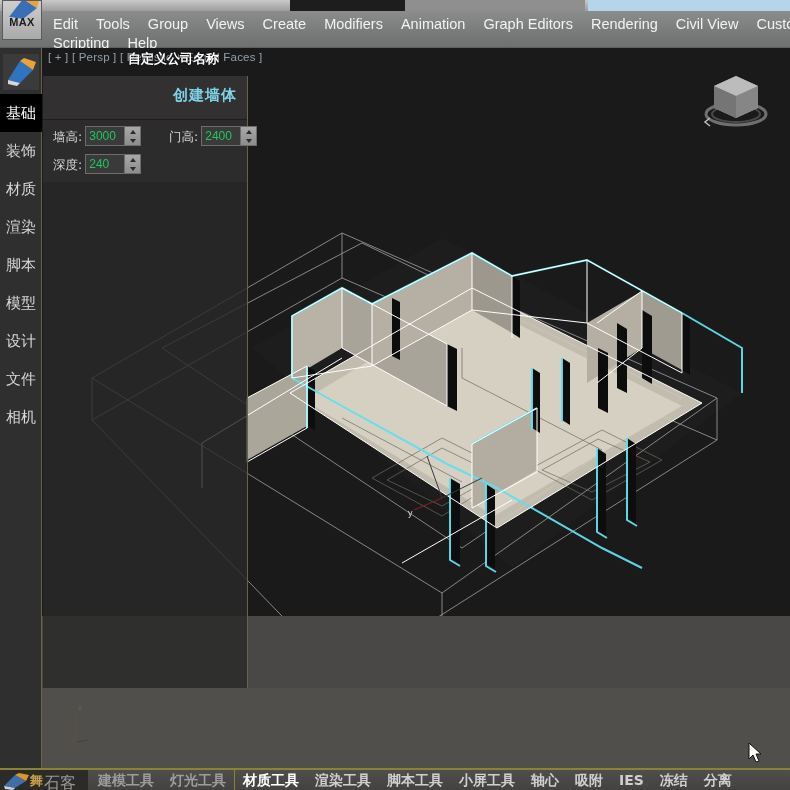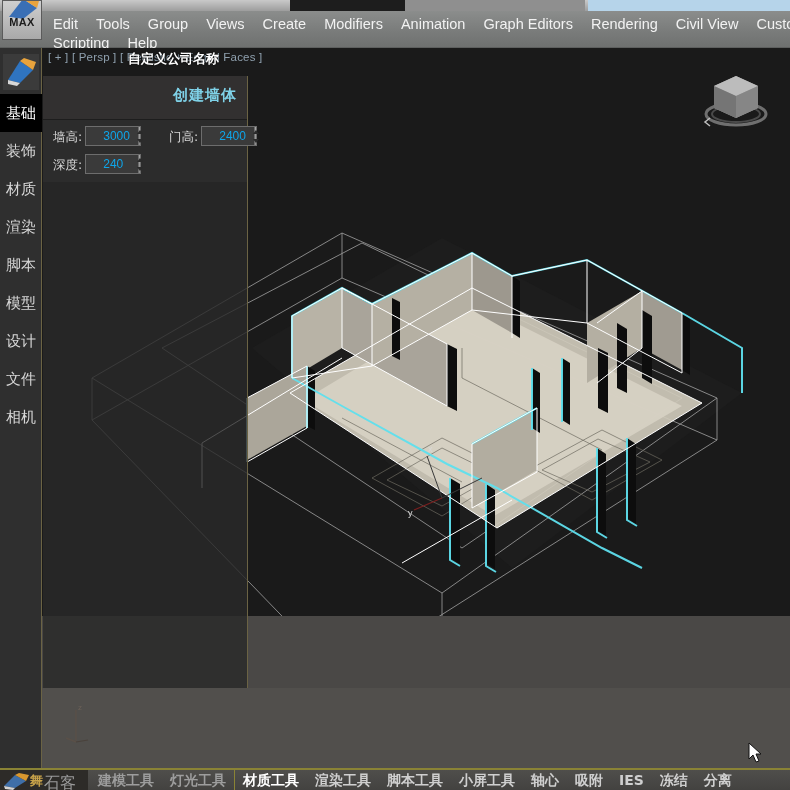--- a/index.html
+++ b/index.html
@@ -73,22 +73,22 @@
 
   .field-area { position:relative; padding:6px 0 4px 6px; height:62px;
     background:rgba(50,50,50,.55); }
   .field-row { position:relative; height:24px; margin-bottom:4px; }
   .fld { position:absolute; display:flex; align-items:flex-end; }
   .fld-lbl { font-size:12.5px; color:#d7d7d7; font-family:"DejaVu Sans",sans-serif;
     margin-right:3px; white-space:nowrap; }
   .spin { position:relative; display:flex; width:56px; height:20px;
     border:1px solid #6d6d6d; background:#3a3a3a; }
   .spin input { width:38px; height:18px; border:0; outline:0; background:transparent;
-    color:#0ea5e9; font-size:12px; padding-left:3px;
-    font-family:"Liberation Sans",sans-serif;margin-left:14px; }
+    color:#22c55e; font-size:12px; padding-left:3px;
+    font-family:"Liberation Sans",sans-serif; }
   .spin .arrows { width:16px; height:18px; border-left:1px solid #6d6d6d;
     background:linear-gradient(#a8a8a8,#8d8d8d); display:flex; flex-direction:column; }
   .spin .arrows span { flex:1; position:relative; }
   .spin .arrows span::after { content:""; position:absolute; left:50%; top:50%;
     transform:translate(-50%,-50%); border-left:3px solid transparent;
     border-right:3px solid transparent; }
   .spin .arrows .up::after { border-bottom:4px solid #2a2a2a; }
   .spin .arrows .dn::after { border-top:4px solid #2a2a2a; }
 
   .pbtn { position:relative; height:47px; background:rgba(58,58,58,.62);

